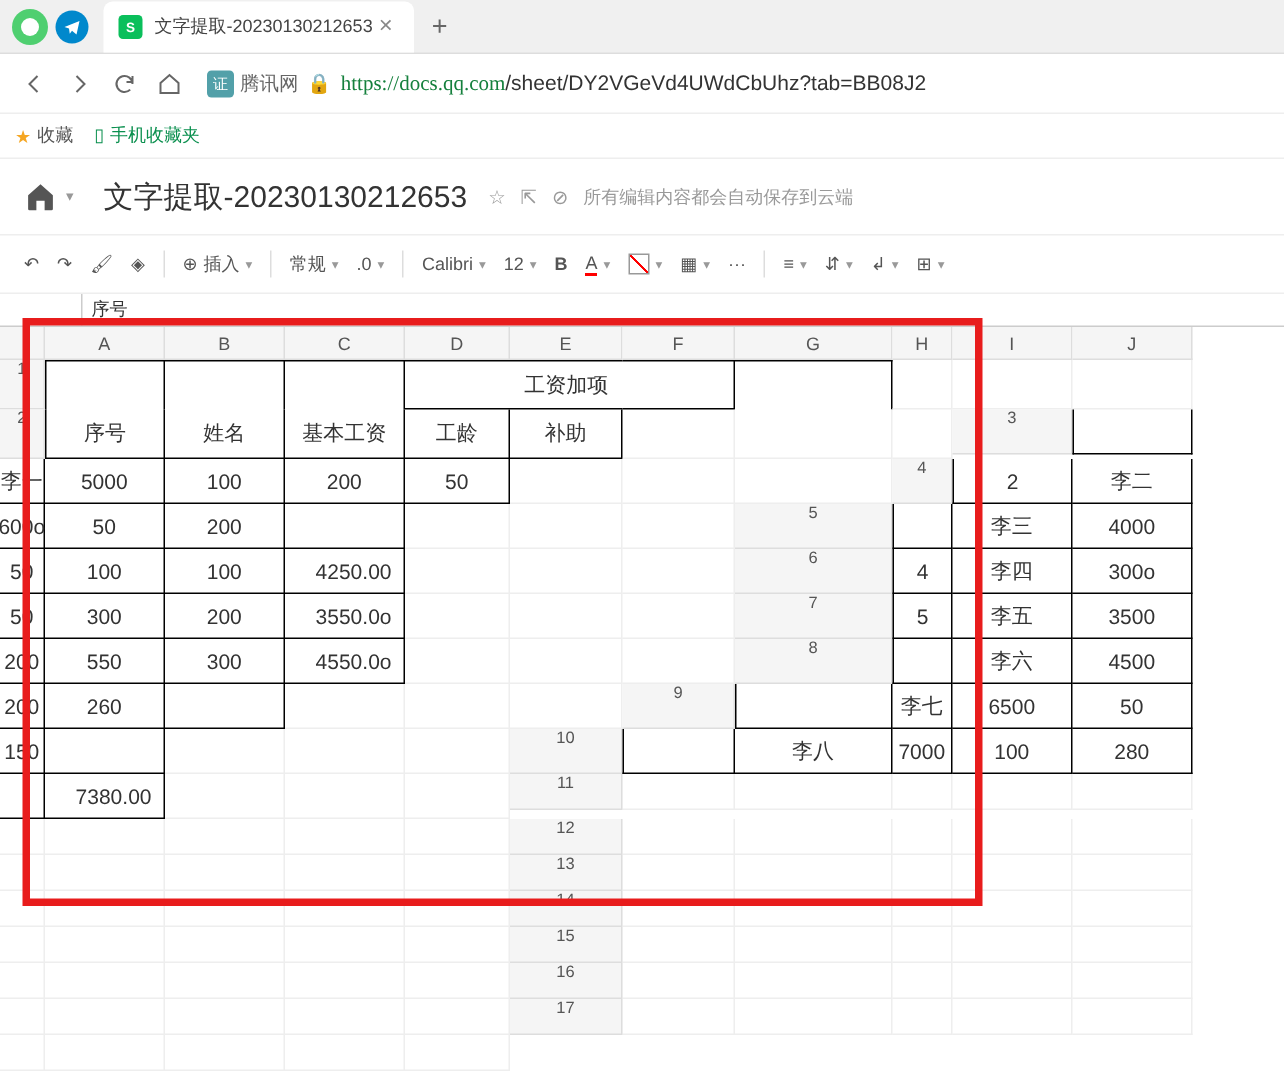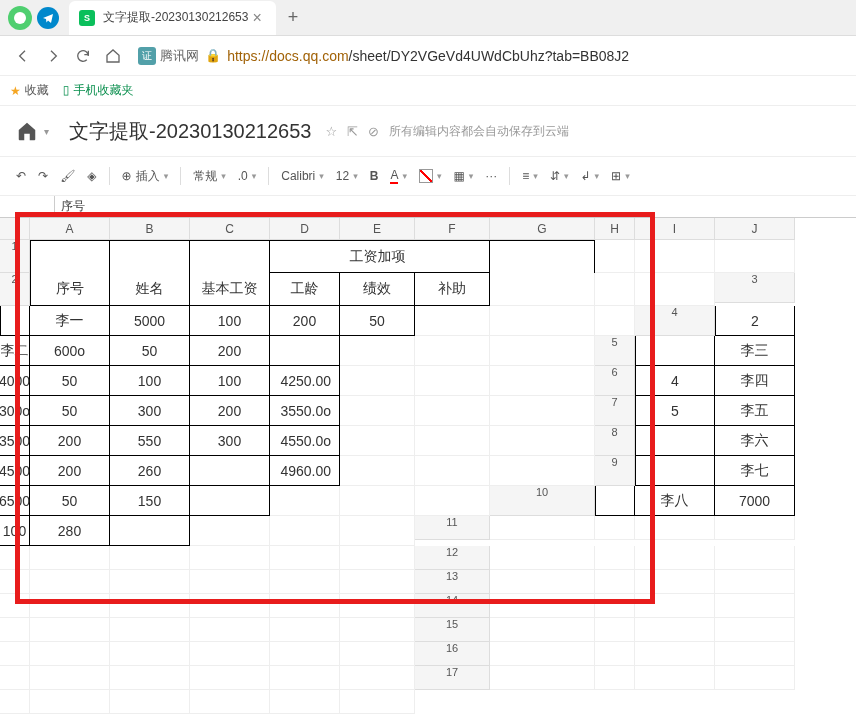--- a/index.html
+++ b/index.html
@@ -17,21 +17,21 @@
   .tab-close { font-size: 16px; color: #888; cursor: pointer; padding: 0 4px;}
   .new-tab { font-size: 18px; color: #666; padding: 0 12px; cursor: pointer; }
   
   .url-bar { display: flex; align-items: center; height: 40px; border-bottom: 1px solid #eee; padding: 0 8px;}
   .nav-btn { width: 30px; height: 30px; display: flex; align-items: center; justify-content: center; cursor: pointer; color: #555;}
   .nav-btn svg { width: 16px; height: 16px; stroke: #666; stroke-width: 2; fill: none;}
   .url-icon { width: 18px; height: 18px; border-radius: 3px; background: #52a0a9; margin: 0 4px 0 10px; color:#fff; font-size:10px; display:flex;align-items:center;justify-content:center;}
   .url-label { color: #666; margin-right: 6px;}
   .lock { color: #0a0; margin-right: 6px;}
   .url-text { color: #333; font-size: 14px; }
-  .url-green { color: #a16207;}
+  .url-green { color: #15803d; font-family: Liberation Serif, serif;}
   
   .bookmarks { display: flex; align-items: center; height: 30px; border-bottom: 1px solid #eee; padding: 0 10px; font-size: 12px;}
   .star { color: #f5a623; margin-right: 4px;}
   .bm-item { margin-right: 14px; color: #555;}
   .bm-mobile { color: #0a8f4e;}
   .bm-mobile::before { content: "▯"; color: #0a8f4e; margin-right: 4px;}
 
   
   .doc-header { display: flex; align-items: center; padding: 10px 16px; height: 50px;}
   .home-icon { width: 22px; height: 22px; color: #555; margin-right: 6px;}
@@ -197,21 +197,20 @@
     <div class="data-cell border-top tall"></div>
     <div class="data-cell border-top tall" style="border-bottom:none"></div>
     <div class="empty-cell tall"></div>
     <div class="empty-cell tall"></div>
     <div class="empty-cell tall"></div>
     <div class="rh tall">2</div>
     <div class="data-cell border-left tall">序号</div>
     <div class="data-cell tall">姓名</div>
     <div class="data-cell tall">基本工资</div>
     <div class="data-cell tall">工龄</div>
-    <div class="data-cell tall">绩效</div>
     <div class="data-cell tall">补助</div>
     <div class="empty-cell tall"></div>
     <div class="empty-cell tall"></div>
     <div class="empty-cell tall"></div>
     <div class="rh" style="height:30px">3</div>
     <div class="data-cell border-left"></div>
     <div class="data-cell">李一</div>
     <div class="data-cell">5000</div>
     <div class="data-cell">100</div>
     <div class="data-cell">200</div>
@@ -262,41 +261,41 @@
     <div class="empty-cell" style="height:30px"></div>
     <div class="empty-cell" style="height:30px"></div>
     <div class="empty-cell" style="height:30px"></div>
     <div class="rh" style="height:30px">8</div>
     <div class="data-cell border-left"></div>
     <div class="data-cell">李六</div>
     <div class="data-cell">4500</div>
     <div class="data-cell">200</div>
     <div class="data-cell">260</div>
     <div class="data-cell"></div>
-    <div class="data-cell text-right">4960.00</div>
     <div class="empty-cell" style="height:30px"></div>
     <div class="empty-cell" style="height:30px"></div>
     <div class="empty-cell" style="height:30px"></div>
     <div class="rh" style="height:30px">9</div>
     <div class="data-cell border-left"></div>
     <div class="data-cell">李七</div>
     <div class="data-cell">6500</div>
     <div class="data-cell">50</div>
     <div class="data-cell">150</div>
     <div class="data-cell"></div>
     <div class="empty-cell" style="height:30px"></div>
     <div class="empty-cell" style="height:30px"></div>
     <div class="empty-cell" style="height:30px"></div>
     <div class="rh" style="height:30px">10</div>
     <div class="data-cell border-left"></div>
     <div class="data-cell">李八</div>
     <div class="data-cell">7000</div>
     <div class="data-cell">100</div>
     <div class="data-cell">280</div>
     <div class="data-cell"></div>
+    <div class="data-cell text-right">7380.00</div>
     <div class="empty-cell" style="height:30px"></div>
     <div class="empty-cell" style="height:30px"></div>
     <div class="empty-cell" style="height:30px"></div>
     <div class="rh short">11</div>
     <div class="empty-cell short"></div>
     <div class="empty-cell short"></div>
     <div class="empty-cell short"></div>
     <div class="empty-cell short"></div>
     <div class="empty-cell short"></div>
     <div class="empty-cell short"></div>

